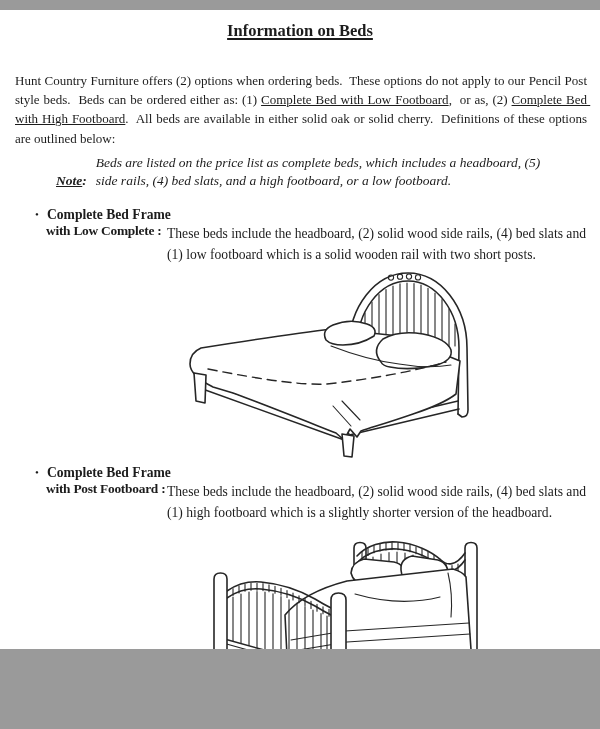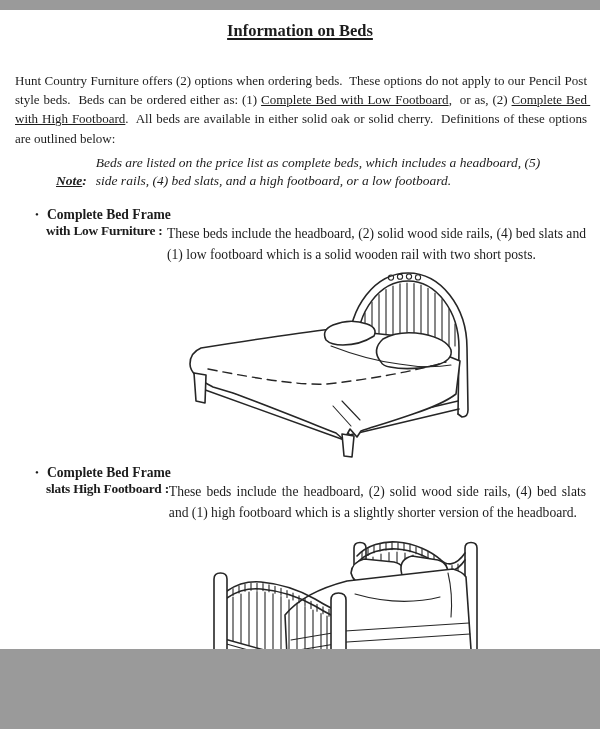--- a/index.html
+++ b/index.html
@@ -61,21 +61,21 @@
     <span class="note-label"><span class="u">Note</span><span>:</span></span>
     <span class="note-text">Beds are listed on the price list as complete beds, which includes a headboard, (5) side rails, (4) bed slats, and a high footboard, or a low footboard.</span>
   </div>
 
   <div class="option option-1">
     <div class="opt-line1">
       <span class="marker">•</span>
       <span class="opt-heading">Complete Bed Frame</span>
     </div>
     <div class="opt-row">
-      <span class="opt-term">with Low Furniture :</span>
+      <span class="opt-term">with Low Complete :</span>
       <span class="opt-desc">These beds include the headboard, (2) solid wood side rails, (4) bed slats and (1) low footboard which is a solid wooden rail with two short posts.</span>
     </div>
   </div>
 
   <svg class="bed-svg bed1" width="290" height="190" viewBox="0 0 290 190" aria-label="bed-with-arched-spindle-headboard-and-low-footboard">
     <g>
       <path class="ln" d="M 164,80 A 59,75 0 0 1 282,80 L 283,142 Q 283,149 277,149 L 273,146"></path>
       <path class="ln" d="M 172,80 A 51,67 0 0 1 274,80 L 273,146"></path>
       <circle class="lnt" cx="206" cy="9.6" r="2.6" fill="none"></circle>
       <circle class="lnt" cx="215" cy="8.7" r="2.6" fill="none"></circle>
@@ -100,21 +100,21 @@
       <path class="wh" d="M 157,166 L 169,168 L 167,189 L 159,188 Z"></path>
     </g>
   </svg>
 
   <div class="option option-2">
     <div class="opt-line1">
       <span class="marker">•</span>
       <span class="opt-heading">Complete Bed Frame</span>
     </div>
     <div class="opt-row">
-      <span class="opt-term">slats High Footboard :</span>
+      <span class="opt-term">with Post Footboard :</span>
       <span class="opt-desc">These beds include the headboard, (2) solid wood side rails, (4) bed slats and (1) high footboard which is a slightly shorter version of the headboard.</span>
     </div>
   </div>
 
   <svg class="bed-svg bed2" width="300" height="200" viewBox="0 0 300 200" aria-label="bed-with-spindle-headboard-and-matching-high-spindle-footboard">
     <g>
       <path class="wh" d="M 159,52 L 159,9 Q 159,3.5 165,3.5 Q 171,3.5 171,9 L 171,52 Z"></path>
       <path class="wh" d="M 270,130 L 270,9 Q 270,3.5 276,3.5 Q 282,3.5 282,9 L 282,130 Z"></path>
       <path class="ln" d="M 162,17 C 172,6 188,2 202,3 C 220,4.5 236,12 246,21 C 252,27 261,27 270,14"></path>
       <path class="ln" d="M 162,24 C 172,13 188,9 202,10 C 220,11.5 236,19 246,28 C 252,34 261,34 270,21"></path>

